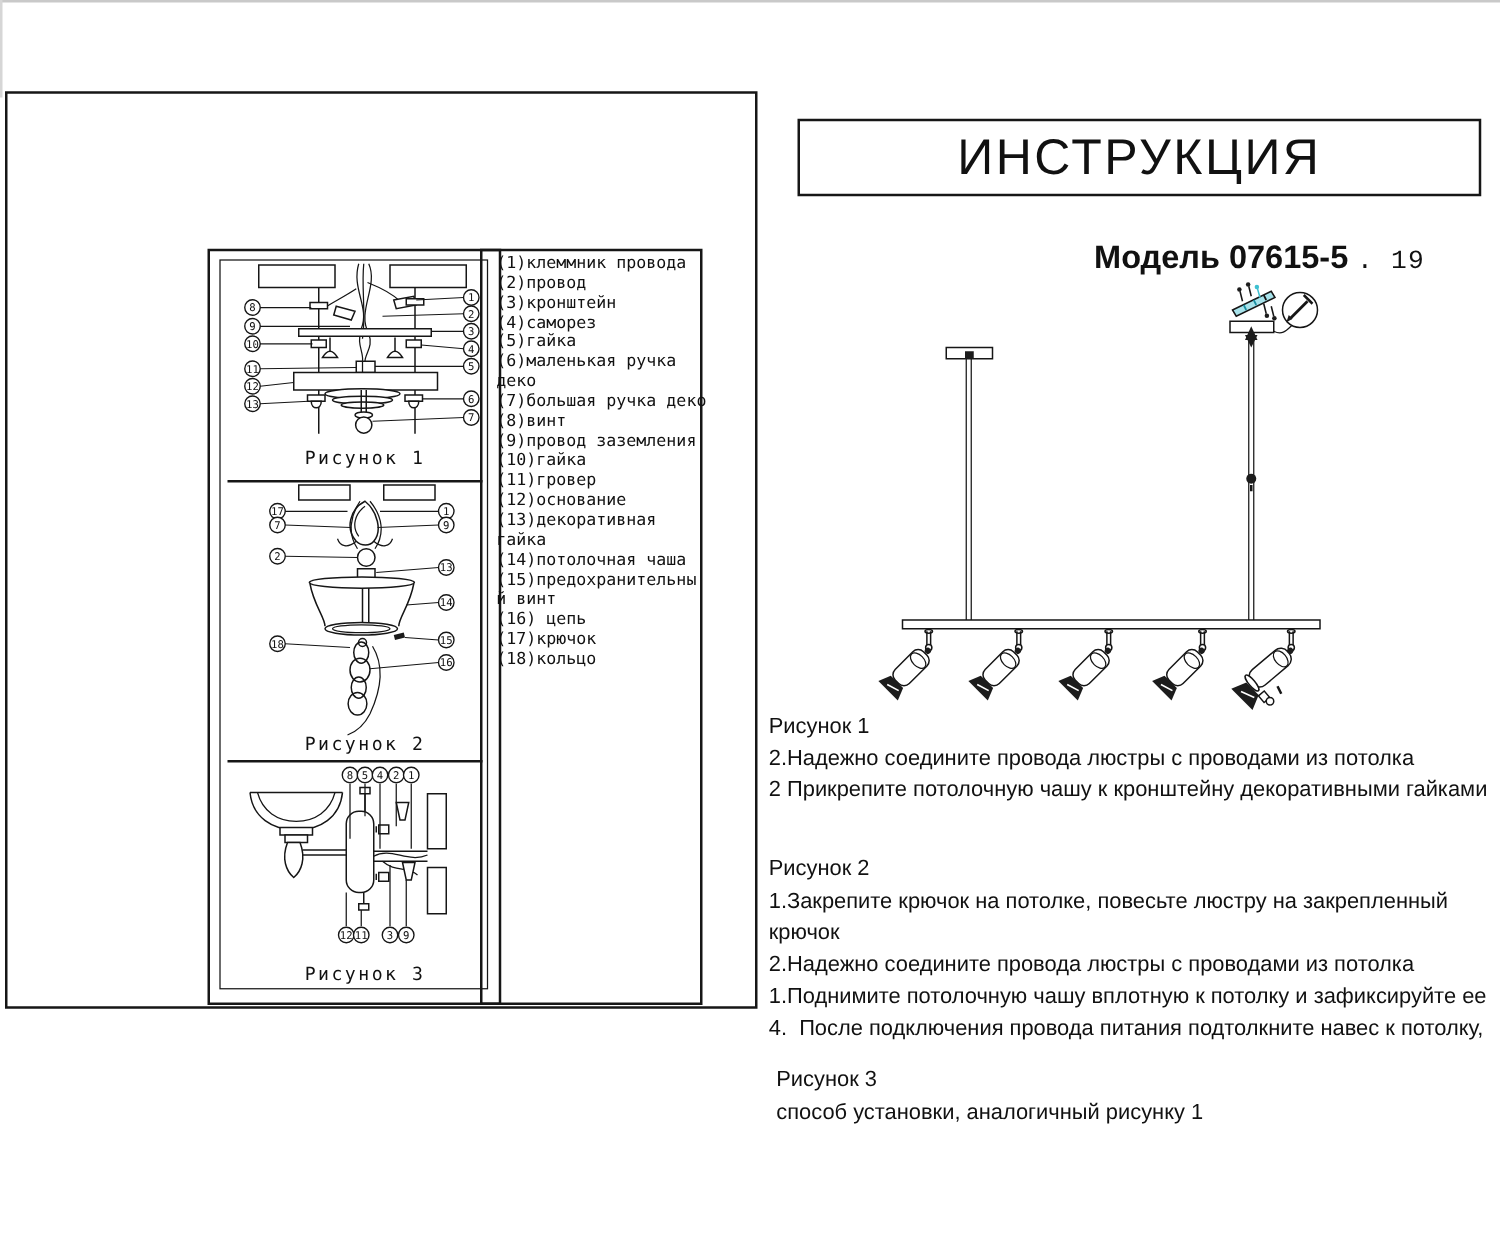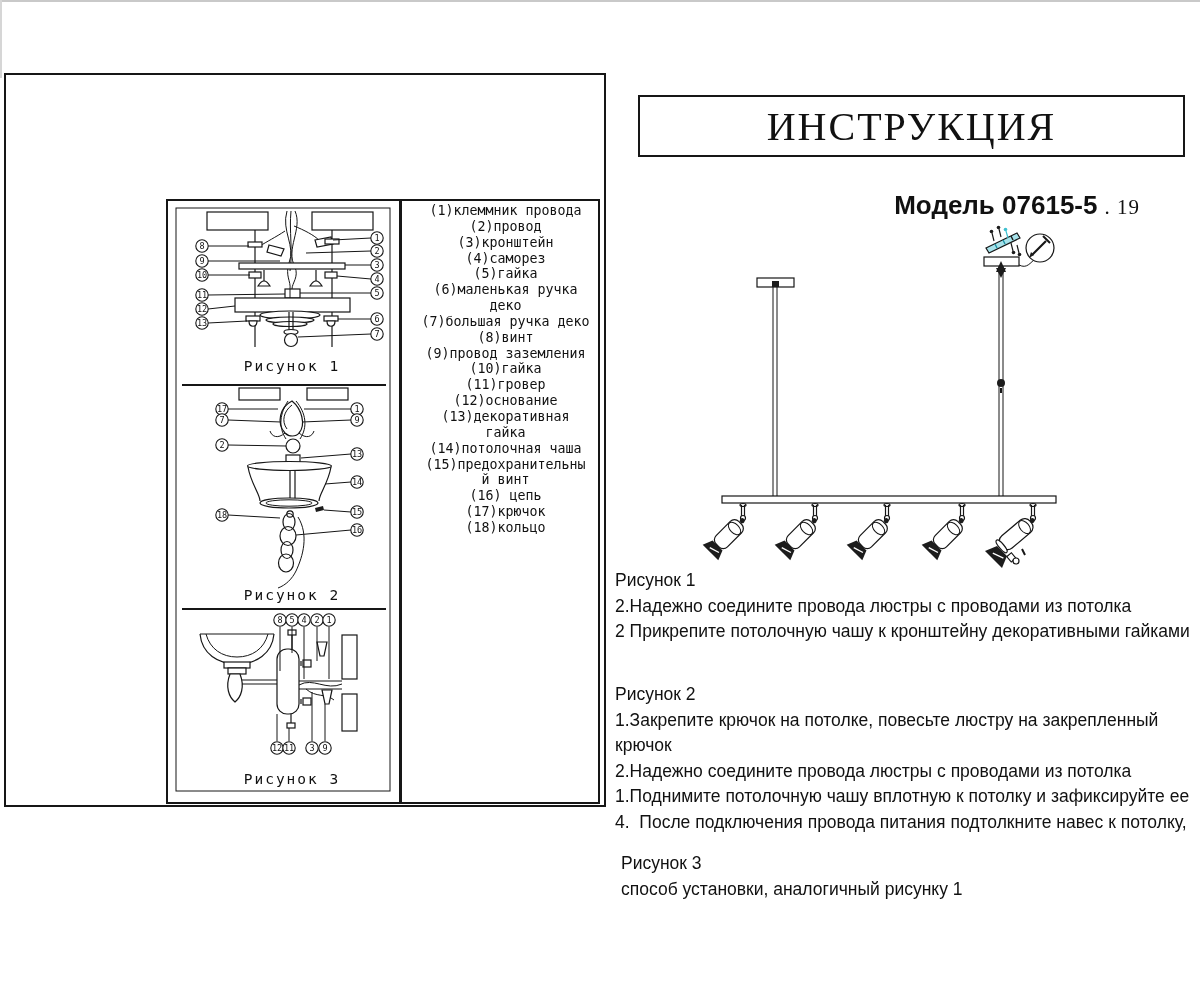--- a/index.html
+++ b/index.html
@@ -5,31 +5,31 @@
   html,body{margin:0;padding:0;background:#ffffff;}
   .page{position:relative;width:1200px;height:1000px;background:#ffffff;overflow:hidden;
         font-family:"Liberation Sans",sans-serif;color:#1a1a1a;}
   .scan-edge-top{position:absolute;top:0;left:0;width:1200px;height:2px;background:#c9c9c9;}
   .scan-edge-left{position:absolute;top:0;left:0;width:2px;height:78px;background:#d6d6d6;}
   .outer-box{position:absolute;left:4px;top:73px;width:602px;height:734px;
              border:2px solid #161616;box-sizing:border-box;}
   .title-box{position:absolute;left:638px;top:95px;width:547px;height:62px;
              border:2px solid #161616;box-sizing:border-box;
              display:flex;align-items:center;justify-content:center;}
-  .title-box .t{font-size:40px;letter-spacing:2px;color:#111;font-family:Liberation Serif, serif;}
+  .title-box .t{font-size:40px;letter-spacing:2px;color:#111;}
   .model{position:absolute;left:638px;top:190px;width:502px;text-align:right;
          font-size:26px;font-weight:bold;color:#111;white-space:nowrap;}
-  .model .suffix{font-weight:normal;font-size:21px;font-family:Liberation Serif, serif;
+  .model .suffix{font-weight:normal;font-size:21px;font-family:Liberation Mono, monospace;
                  margin-left:7px;letter-spacing:1px;}
   .figure-panel{position:absolute;left:166px;top:199px;width:235px;height:605px;
                 border:2.5px solid #161616;box-sizing:border-box;background:#fff;}
   .figure-panel svg{position:absolute;left:0;top:0;}
-  .parts-panel{position:absolute;left:400px;top:199px;width:200px;height:605px;
+  .parts-panel{position:absolute;left:384px;top:199px;width:178px;height:605px;
                border:2px solid #161616;box-sizing:border-box;
-               padding:2px 0 0 11px;text-align:center;}
+               padding:2px 0 0 11px;}
   .parts-panel div{font-family:"DejaVu Sans Mono","Liberation Mono",monospace;
                    font-size:13.3px;line-height:15.85px;white-space:pre;color:#111;}
   .main-drawing{position:absolute;left:640px;top:225px;}
   .instr{position:absolute;width:585px;color:#111;}
   .instr .h{font-size:17.5px;line-height:25.5px;white-space:pre-wrap;}
   .instr div.l{font-size:17.5px;line-height:25.5px;white-space:pre-wrap;}
   .i1{left:615px;top:568px;}
   .i2{left:615px;top:682px;}
   .i3{left:621px;top:851px;}
   

